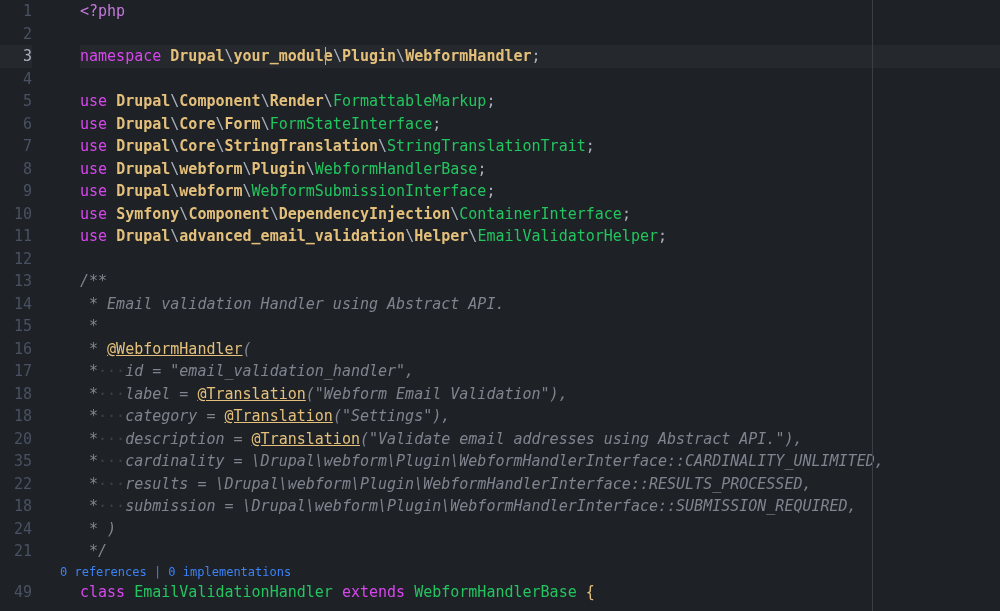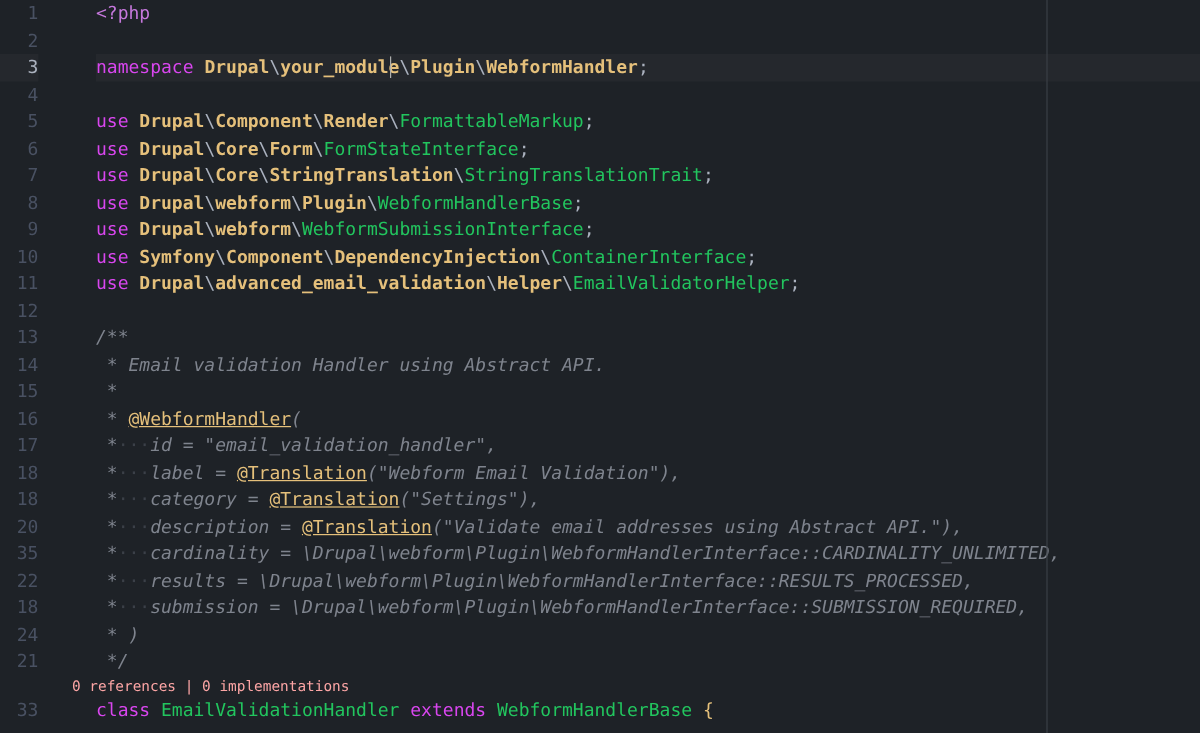--- a/index.html
+++ b/index.html
@@ -41,21 +41,21 @@
   .code {
     margin-left: 80px;
     white-space: pre;
   }
   .line-row { height: 22.5px; }
   .line-row.active {
     background: rgba(255,255,255,0.03);
   }
   .code-lens {
     font-size: 12px;
-    color: #fca5a5;
+    color: #3b82f6;
     padding-left: 40px;
     height: 18px;
     line-height: 18px;
   }
   .cursor {
     position: absolute;
     width: 1px;
     height: 18px;
     background: #aeafad;
     left: 325px;
@@ -99,19 +99,19 @@
       <div class="line-row ln">17</div>
       <div class="line-row ln">18</div>
       <div class="line-row ln">18</div>
       <div class="line-row ln">20</div>
       <div class="line-row ln">35</div>
       <div class="line-row ln">22</div>
       <div class="line-row ln">18</div>
       <div class="line-row ln">24</div>
       <div class="line-row ln">21</div>
       <div style="height: 18px;"></div>
-      <div class="line-row ln">33</div>
+      <div class="line-row ln">49</div>
     </div>
 
   <div class="code" id="code"><div class="line-row"><span class="t-php">&lt;?php</span></div><div class="line-row"></div><div class="line-row active"><span class="t-kw">namespace</span><span class="t-op"> </span><span class="t-cls">Drupal</span><span class="t-op">\</span><span class="t-cls">your_module</span><span class="t-op">\</span><span class="t-cls">Plugin</span><span class="t-op">\</span><span class="t-cls">WebformHandler</span><span class="t-op">;</span></div><div class="line-row"></div><div class="line-row"><span class="t-kw">use</span><span class="t-op"> </span><span class="t-cls">Drupal</span><span class="t-op">\</span><span class="t-cls">Component</span><span class="t-op">\</span><span class="t-cls">Render</span><span class="t-op">\</span><span class="t-type">FormattableMarkup</span><span class="t-op">;</span></div><div class="line-row"><span class="t-kw">use</span><span class="t-op"> </span><span class="t-cls">Drupal</span><span class="t-op">\</span><span class="t-cls">Core</span><span class="t-op">\</span><span class="t-cls">Form</span><span class="t-op">\</span><span class="t-type">FormStateInterface</span><span class="t-op">;</span></div><div class="line-row"><span class="t-kw">use</span><span class="t-op"> </span><span class="t-cls">Drupal</span><span class="t-op">\</span><span class="t-cls">Core</span><span class="t-op">\</span><span class="t-cls">StringTranslation</span><span class="t-op">\</span><span class="t-type">StringTranslationTrait</span><span class="t-op">;</span></div><div class="line-row"><span class="t-kw">use</span><span class="t-op"> </span><span class="t-cls">Drupal</span><span class="t-op">\</span><span class="t-cls">webform</span><span class="t-op">\</span><span class="t-cls">Plugin</span><span class="t-op">\</span><span class="t-type">WebformHandlerBase</span><span class="t-op">;</span></div><div class="line-row"><span class="t-kw">use</span><span class="t-op"> </span><span class="t-cls">Drupal</span><span class="t-op">\</span><span class="t-cls">webform</span><span class="t-op">\</span><span class="t-type">WebformSubmissionInterface</span><span class="t-op">;</span></div><div class="line-row"><span class="t-kw">use</span><span class="t-op"> </span><span class="t-cls">Symfony</span><span class="t-op">\</span><span class="t-cls">Component</span><span class="t-op">\</span><span class="t-cls">DependencyInjection</span><span class="t-op">\</span><span class="t-type">ContainerInterface</span><span class="t-op">;</span></div><div class="line-row"><span class="t-kw">use</span><span class="t-op"> </span><span class="t-cls">Drupal</span><span class="t-op">\</span><span class="t-cls">advanced_email_validation</span><span class="t-op">\</span><span class="t-cls">Helper</span><span class="t-op">\</span><span class="t-type">EmailValidatorHelper</span><span class="t-op">;</span></div><div class="line-row"></div><div class="line-row"><span class="t-cmt">/**</span></div><div class="line-row"><span class="t-cmt"> * Email validation Handler using Abstract API.</span></div><div class="line-row"><span class="t-cmt"> *</span></div><div class="line-row"><span class="t-cmt"> * </span><span class="t-ann">@WebformHandler</span><span class="t-cmt">(</span></div><div class="line-row"><span class="t-cmt"> *</span><span class="t-ws">···</span><span class="t-cmt">id = "email_validation_handler",</span></div><div class="line-row"><span class="t-cmt"> *</span><span class="t-ws">···</span><span class="t-cmt">label = </span><span class="t-ann">@Translation</span><span class="t-cmt">("Webform Email Validation"),</span></div><div class="line-row"><span class="t-cmt"> *</span><span class="t-ws">···</span><span class="t-cmt">category = </span><span class="t-ann">@Translation</span><span class="t-cmt">("Settings"),</span></div><div class="line-row"><span class="t-cmt"> *</span><span class="t-ws">···</span><span class="t-cmt">description = </span><span class="t-ann">@Translation</span><span class="t-cmt">("Validate email addresses using Abstract API."),</span></div><div class="line-row"><span class="t-cmt"> *</span><span class="t-ws">···</span><span class="t-cmt">cardinality = \Drupal\webform\Plugin\WebformHandlerInterface::CARDINALITY_UNLIMITED,</span></div><div class="line-row"><span class="t-cmt"> *</span><span class="t-ws">···</span><span class="t-cmt">results = \Drupal\webform\Plugin\WebformHandlerInterface::RESULTS_PROCESSED,</span></div><div class="line-row"><span class="t-cmt"> *</span><span class="t-ws">···</span><span class="t-cmt">submission = \Drupal\webform\Plugin\WebformHandlerInterface::SUBMISSION_REQUIRED,</span></div><div class="line-row"><span class="t-cmt"> * )</span></div><div class="line-row"><span class="t-cmt"> */</span></div><div class="code-lens" style="margin-left: -60px;">0 references | 0 implementations</div><div class="line-row"><span class="t-kw">class</span><span class="t-op"> </span><span class="t-type">EmailValidationHandler</span><span class="t-op"> </span><span class="t-kw">extends</span><span class="t-op"> </span><span class="t-type">WebformHandlerBase</span><span class="t-op"> </span><span class="t-brace">{</span></div></div>
 
   <div class="cursor"></div>
 </div>
 
 </body></html>

